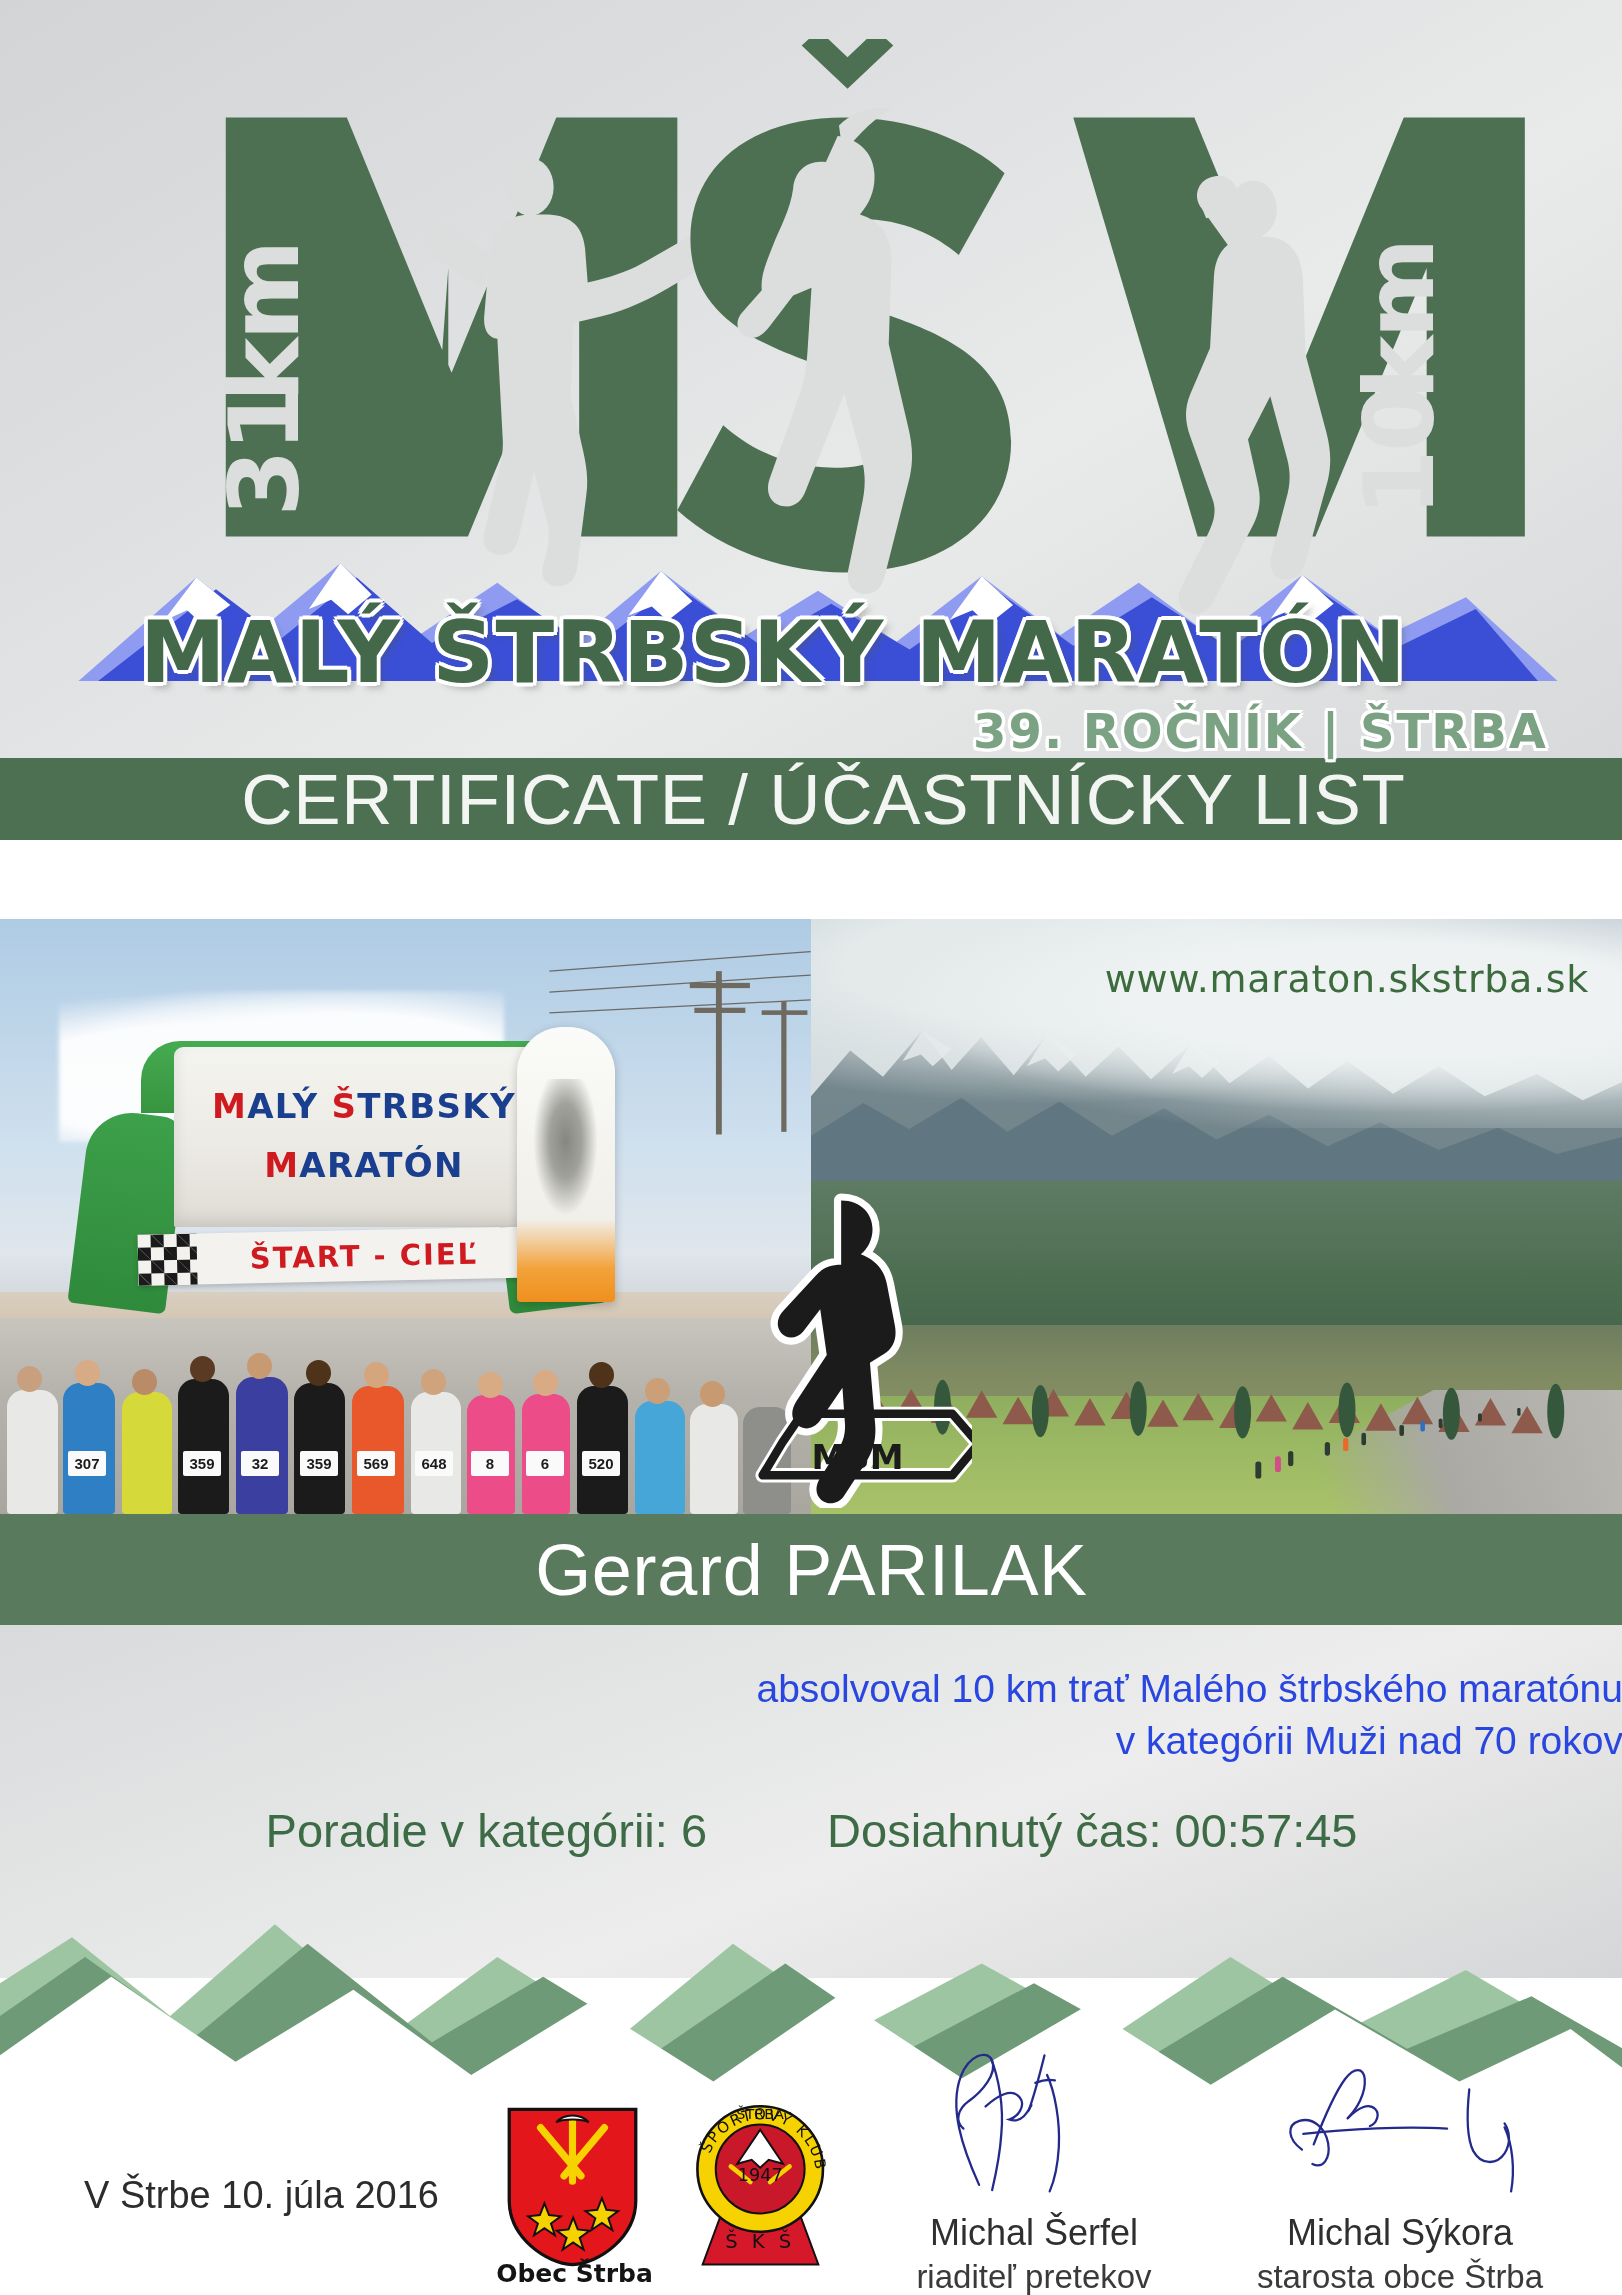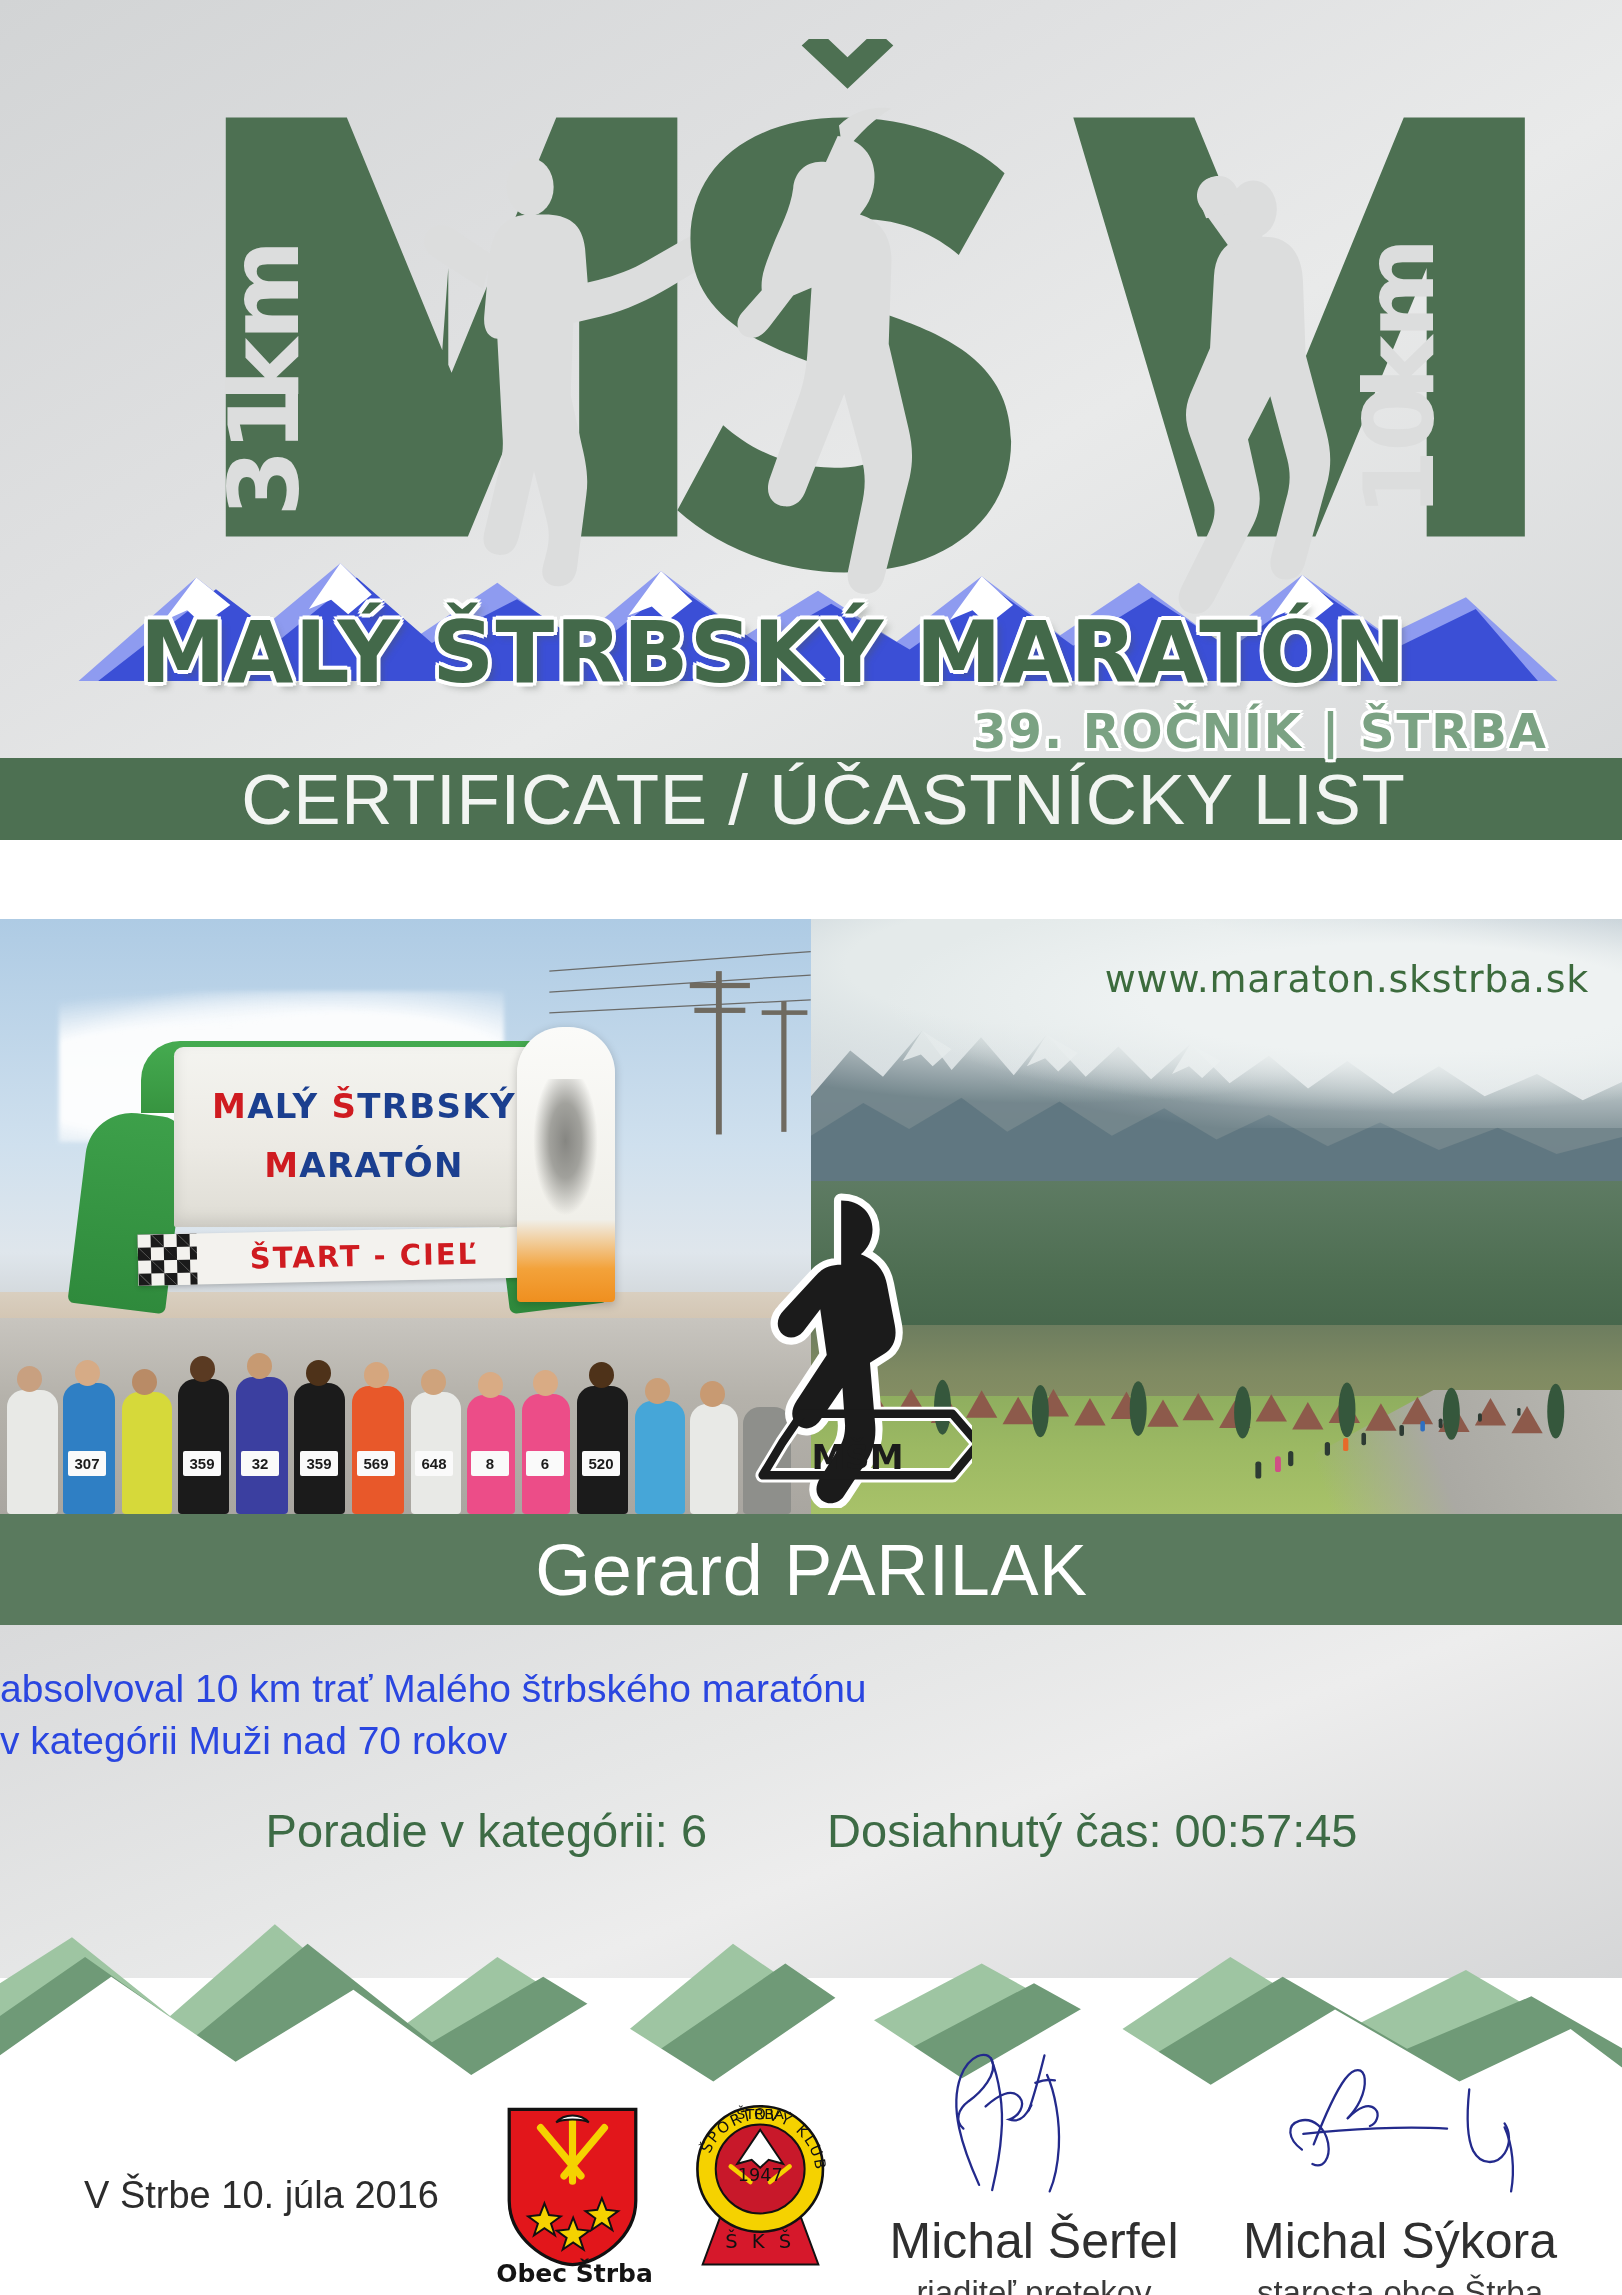--- a/index.html
+++ b/index.html
@@ -173,21 +173,21 @@
     color:#ffffff; font-size:72px; font-weight:normal; letter-spacing:0.7px;
     font-family:"Liberation Sans", sans-serif; white-space:nowrap;
   }
 
   
   .body-area {
     position:absolute; left:0; top:1625px; width:1623px; height:353px;
     background:linear-gradient(160deg,#d9dadb 0%,#e6e7e7 40%,#ededed 58%,#d5d6d7 100%);
   }
   .desc {
-    position:absolute; left:0; top:38px; width:1623px; text-align:left;
+    position:absolute; left:0; top:38px; width:1623px; text-align:right;
     color:#2a46e0; font-size:39px; line-height:1.34;
     font-family:"Liberation Sans", sans-serif;
   }
   .results-row {
     position:absolute; left:0; top:178px; width:1623px;
     display:flex; justify-content:center; gap:120px;
     color:#3d6b45; font-size:47px;
     font-family:"Liberation Sans", sans-serif;
   }
 
@@ -209,21 +209,21 @@
     position:absolute; left:486px; top:230px; width:177px; text-align:center;
     font-size:25px; font-weight:bold; color:#141414; font-family:"DejaVu Sans", sans-serif;
   }
   .sks { position:absolute; left:690px; top:72px; width:141px; height:170px; }
 
   .sig-block { position:absolute; width:366px; text-align:center; }
   .sig-1 { left:851px; top:52px; }
   .sig-2 { left:1217px; top:52px; }
   .sig-ink { position:absolute; left:0; top:-52px; width:366px; height:164px; }
   .sig-name {
-    position:relative; font-size:50px; color:#2f2f2f; margin-top:131px;
+    position:relative; font-size:36px; color:#2f2f2f; margin-top:131px;
     font-family:"Liberation Sans", sans-serif; white-space:nowrap;
   }
   .sig-role {
     position:relative; font-size:33px; color:#3a3a3a; margin-top:3.9px;
     font-family:"Liberation Sans", sans-serif; white-space:nowrap;
   }
 </style>
 </head>
 <body>
 

